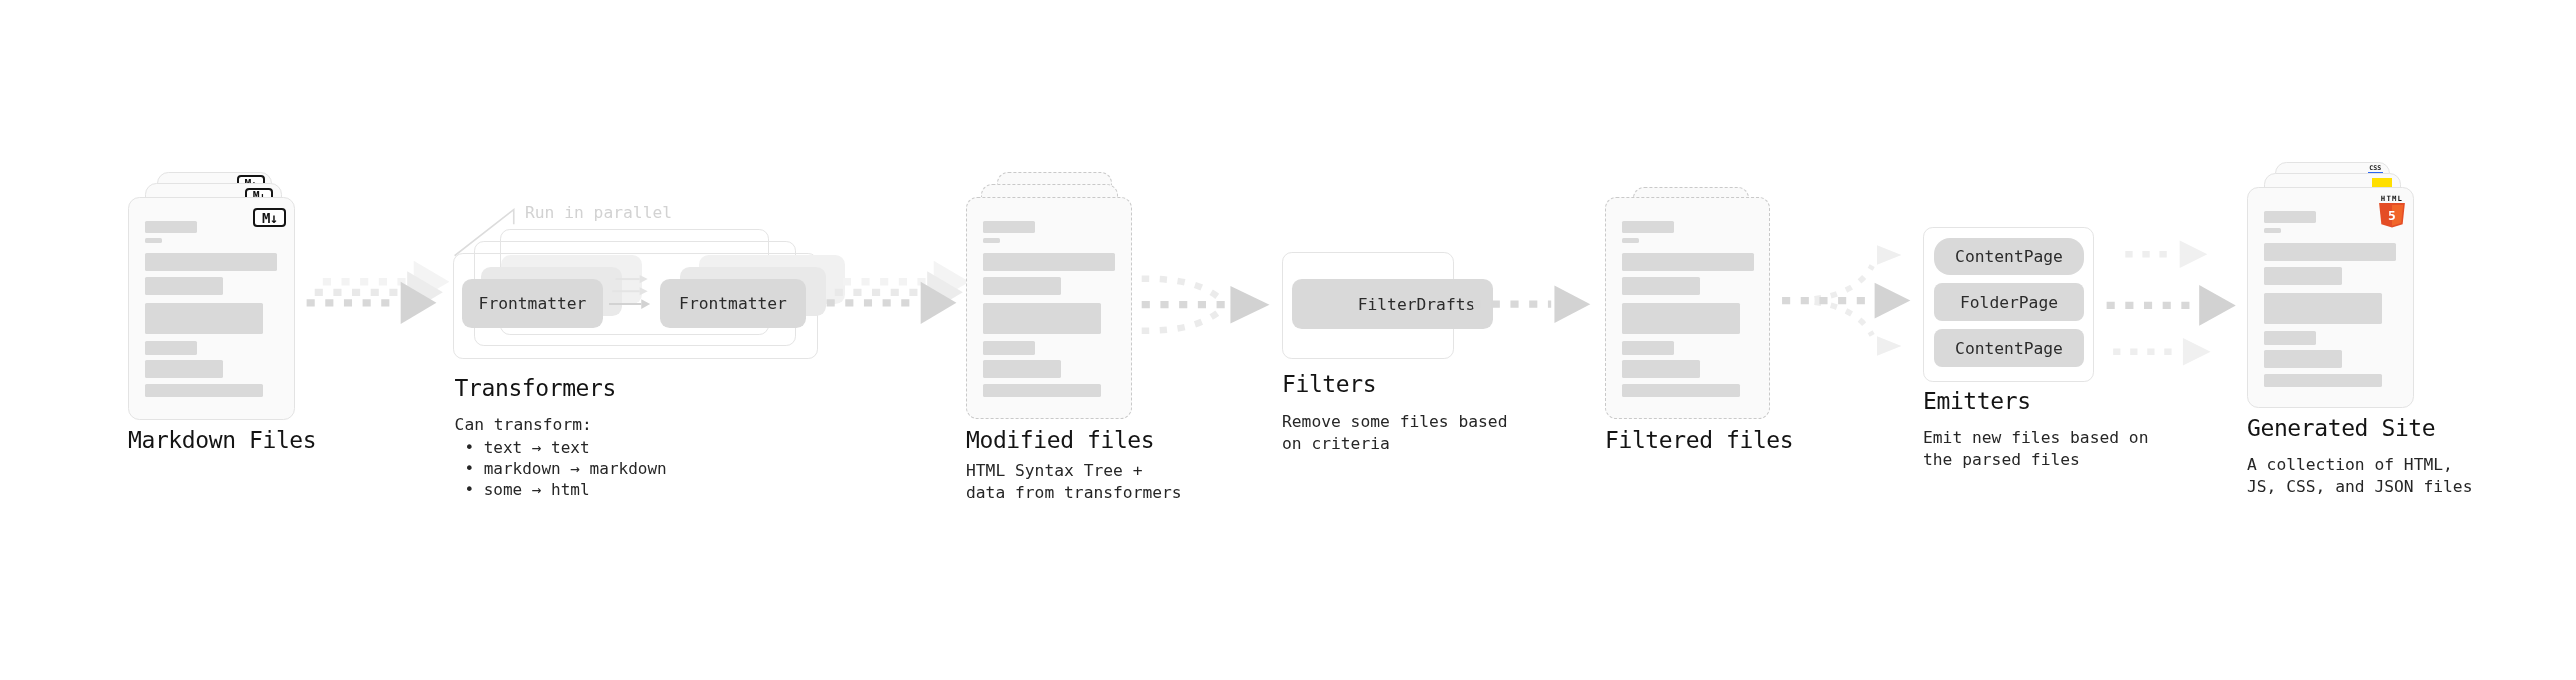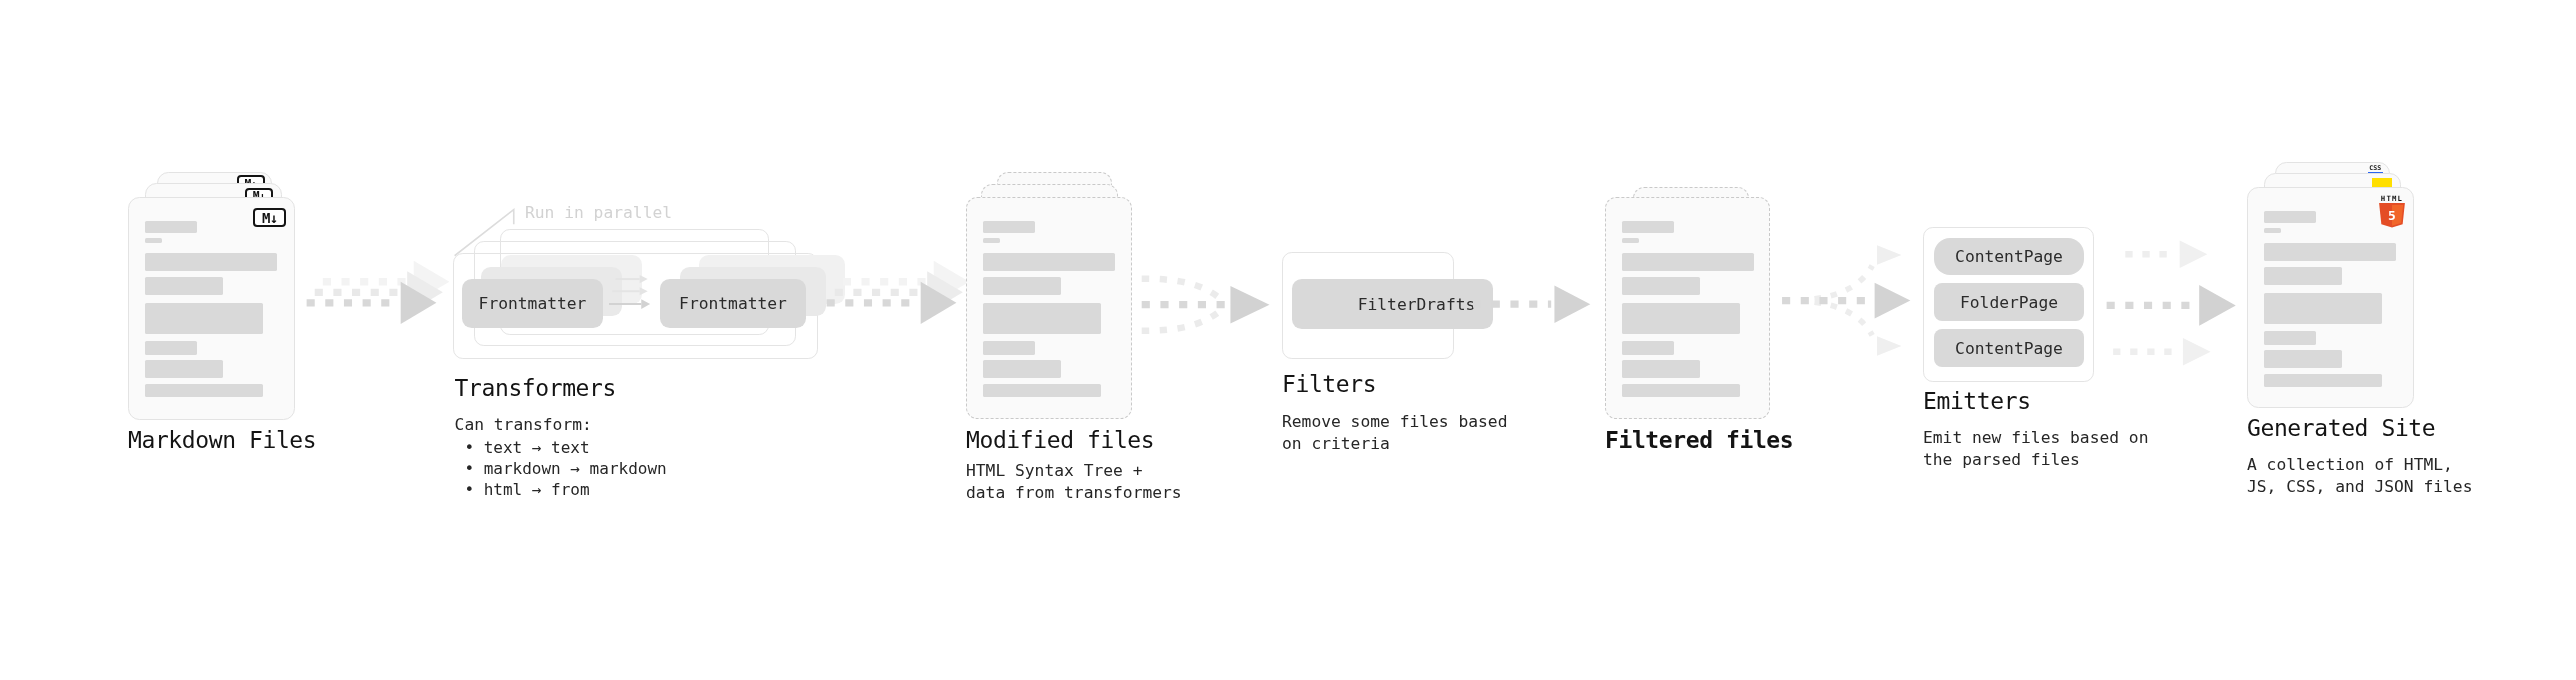--- a/index.html
+++ b/index.html
@@ -108,21 +108,21 @@
         <polygon points="38,20 38,30 48,25" fill="#e4e4e4"></polygon>
       <line x1="0" y1="41" x2="40" y2="41" stroke="#d2d2d2" stroke-width="2.5"></line>
         <polygon points="40,35 40,47 51,41" fill="#d2d2d2"></polygon>
     </svg>
 
     <div class="title" style="left:1.6px;top:173px;">Transformers</div>
     <div class="sub" style="left:1.6px;top:211px;">Can transform:</div>
     <div class="bullets" style="left:11.4px;top:234px;">
       <div>• text → text</div>
       <div>• markdown → markdown</div>
-      <div>• html → from</div>
+      <div>• some → html</div>
     </div>
   </div>
 
   <svg class="arrow-svg" style="left:825px;top:254px;" width="146" height="75" viewBox="0 0 180 92">
     <line x1="22" y1="34" x2="130" y2="34" stroke="#f3f3f3" stroke-width="9" stroke-dasharray="10 13"></line>
     <polygon points="134,8 134,60 178,34" fill="#f4f4f4"></polygon>
     <line x1="12" y1="47" x2="122" y2="47" stroke="#e9e9e9" stroke-width="9" stroke-dasharray="10 13"></line>
     <polygon points="126,21 126,73 170,47" fill="#ececec"></polygon>
     <line x1="2" y1="60" x2="114" y2="60" stroke="#d8d8d8" stroke-width="9" stroke-dasharray="10 13"></line>
     <polygon points="118,34 118,86 162,60" fill="#d3d3d3"></polygon>
@@ -178,21 +178,21 @@
           <div class="bar b2"></div>
           <div class="bar b3"></div>
           <div class="bar b4"></div>
         <div class="bar b5"></div>
           <div class="bar b6"></div>
           <div class="bar b7"></div>
           <div class="bar b8"></div>
       </div>
     </div>
   </div>
-  <div class="title" style="left:1605px;top:428px;font-weight:bold;">Filtered files</div>
+  <div class="title" style="left:1605px;top:428px;">Filtered files</div>
 
   <svg class="arrow-svg" style="left:1778px;top:238px;" width="134" height="134" viewBox="0 0 165 165">
     <path d="M 45,75 Q 98,68 116,34" fill="none" stroke="#ededed" stroke-width="7" stroke-dasharray="8 12"></path>
     <polygon points="122,9 122,33 152,21" fill="#efefef"></polygon>
     <path d="M 45,79 Q 98,86 116,120" fill="none" stroke="#ededed" stroke-width="7" stroke-dasharray="8 12"></path>
     <polygon points="122,121 122,145 152,133" fill="#efefef"></polygon>
     <line x1="5" y1="77" x2="115" y2="77" stroke="#d8d8d8" stroke-width="9" stroke-dasharray="10 13"></line>
     <polygon points="119,55 119,99 163,77" fill="#d3d3d3"></polygon>
   </svg>
 

